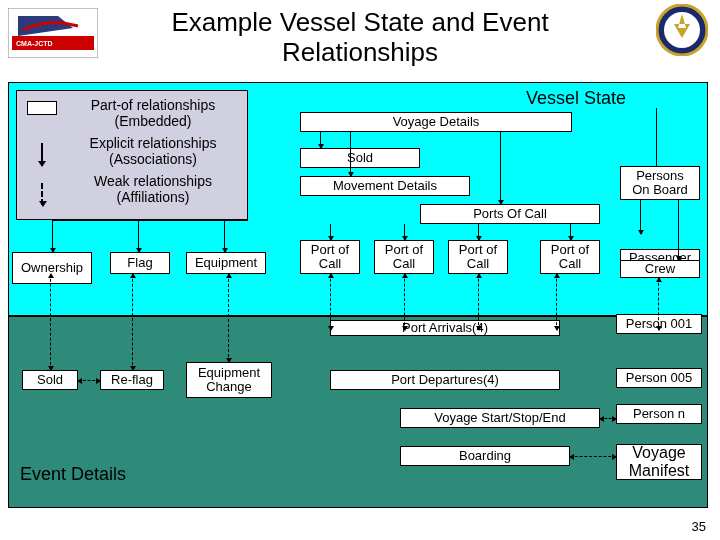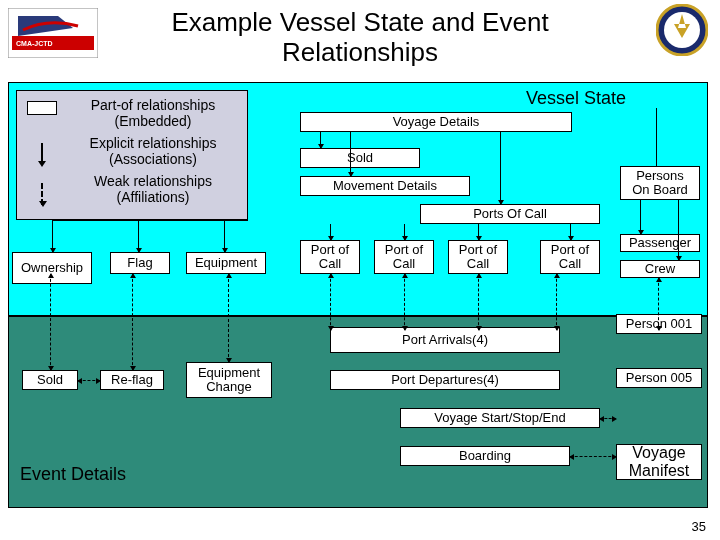--- a/index.html
+++ b/index.html
@@ -66,48 +66,49 @@
 
   <div class="big-label" style="top:88px; left:526px;">Vessel State</div>
   <div class="big-label" style="top:464px; left:20px;">Event Details</div>
 
   <div class="box" style="top:112px; left:300px; width:272px; height:20px;">Voyage Details</div>
   <div class="box" style="top:148px; left:300px; width:120px; height:20px;">Sold</div>
   <div class="box" style="top:176px; left:300px; width:170px; height:20px;">Movement Details</div>
   <div class="box" style="top:204px; left:420px; width:180px; height:20px;">Ports Of Call</div>
   <div class="box" style="top:166px; left:620px; width:80px; height:34px; white-space:pre-line">Persons
 On Board</div>
-  <div class="box" style="top:234px; left:620px; width:80px; height:18px;">Passenger</div>
+  <div class="box" style="top:249px; left:620px; width:80px; height:18px;">Passenger</div>
   <div class="box" style="top:260px; left:620px; width:80px; height:18px;">Crew</div>
 
   <div class="box" style="top:252px; left:12px; width:80px; height:32px;">Ownership</div>
   <div class="box" style="top:252px; left:110px; width:60px; height:22px;">Flag</div>
   <div class="box" style="top:252px; left:186px; width:80px; height:22px;">Equipment</div>
 
   <div class="box" style="top:240px; left:300px; width:60px; height:34px; white-space:pre-line">Port of
 Call</div>
   <div class="box" style="top:240px; left:374px; width:60px; height:34px; white-space:pre-line">Port of
 Call</div>
   <div class="box" style="top:240px; left:448px; width:60px; height:34px; white-space:pre-line">Port of
 Call</div>
   <div class="box" style="top:240px; left:540px; width:60px; height:34px; white-space:pre-line">Port of
 Call</div>
 
-  <div class="box" style="top:327px; left:330px; width:230px; height:26px;">Port Arrivals(4)</div>
+  <div class="box" style="top:320px; left:330px; width:230px; height:16px;">Port Arrivals(4)</div>
   <div class="box" style="top:370px; left:330px; width:230px; height:20px;">Port Departures(4)</div>
   <div class="box" style="top:408px; left:400px; width:200px; height:20px;">Voyage Start/Stop/End</div>
   <div class="box" style="top:446px; left:400px; width:170px; height:20px;">Boarding</div>
 
   <div class="box" style="top:370px; left:22px; width:56px; height:20px;text-align:right;">Sold</div>
   <div class="box" style="top:370px; left:100px; width:64px; height:20px;">Re-flag</div>
   <div class="box" style="top:362px; left:186px; width:86px; height:36px; white-space:pre-line">Equipment
 Change</div>
 
   <div class="box" style="top:314px; left:616px; width:86px; height:20px;">Person 001</div>
   <div class="box" style="top:368px; left:616px; width:86px; height:20px;">Person 005</div>
+  <div class="box" style="top:404px; left:616px; width:86px; height:20px;">Person n</div>
   <div class="box" style="top:444px; left:616px; width:86px; height:36px; font-size:16px; white-space:pre-line">Voyage
 Manifest</div>
 
   <div class="line-v arrow-d" style="top:132px; left:320px; height:16px;"></div>
   <div class="line-v arrow-d" style="top:132px; left:350px; height:44px;"></div>
   <div class="line-v arrow-d" style="top:132px; left:500px; height:72px;"></div>
 
   <div class="line-v" style="top:108px; left:656px; height:58px;"></div>
 
   <div class="line-v arrow-d" style="top:200px; left:640px; height:34px;"></div>

